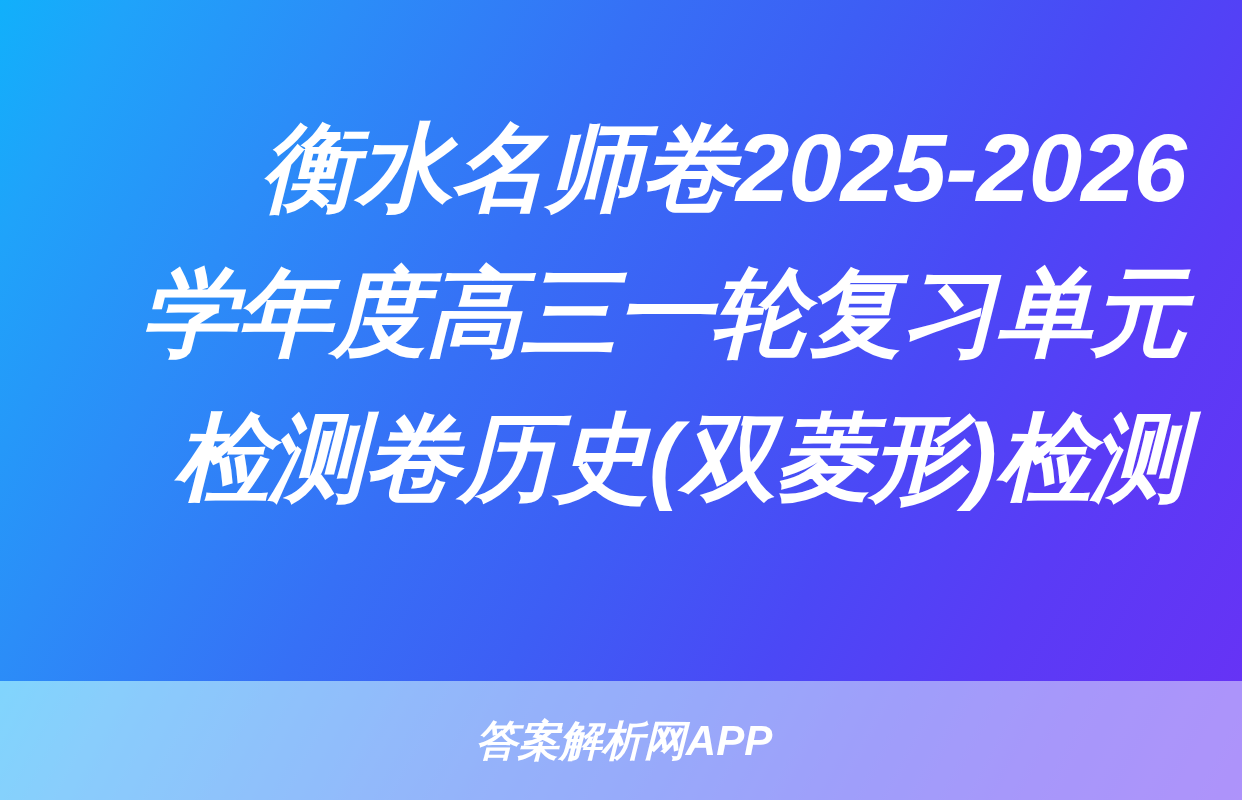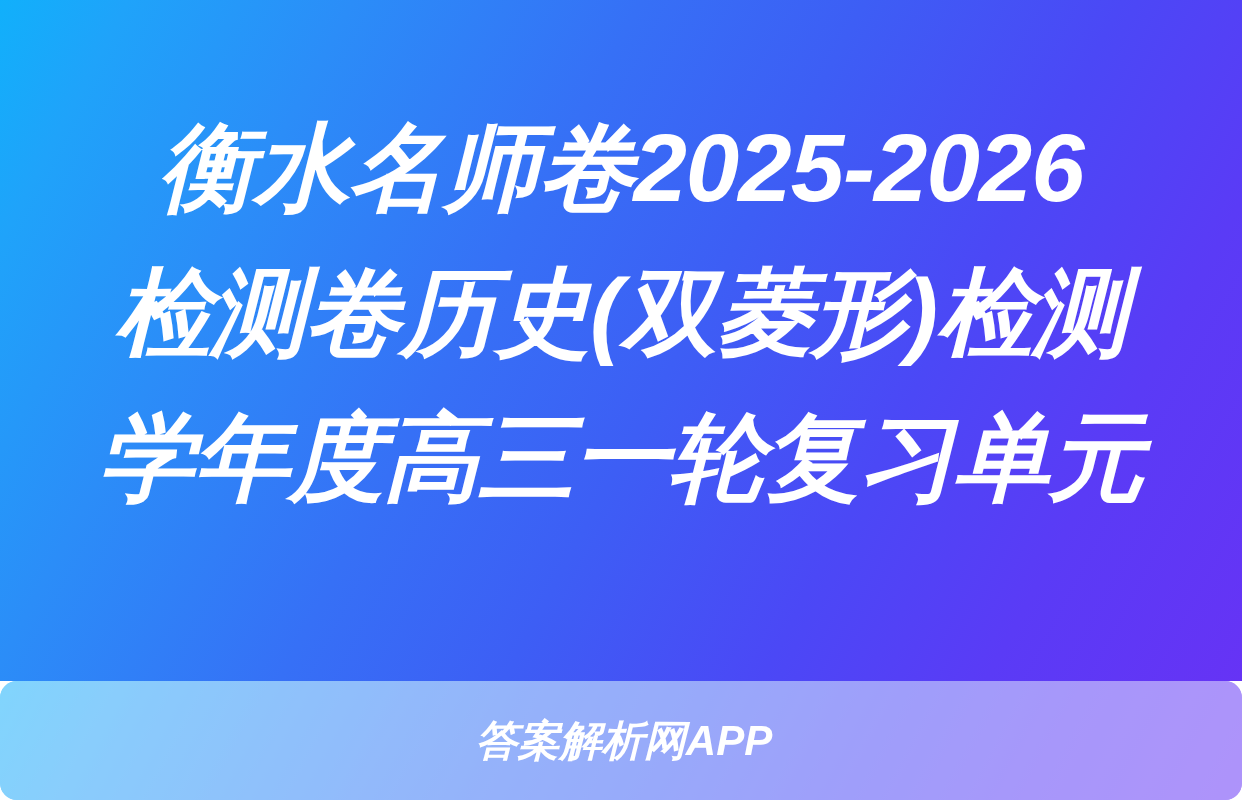--- a/index.html
+++ b/index.html
@@ -51,21 +51,20 @@
     background: linear-gradient(118deg,
         #11b0fb 0%,
         #1fa3fa 8%,
         #2b8df8 22%,
         #3670f6 40%,
         #3d5ef5 54%,
         #4b48f6 70%,
         #5a3bf6 84%,
         #6633f5 100%);
     overflow: hidden;
-    border-radius: 17px;
   }
   #footer::before {
     content: "";
     position: absolute;
     inset: 0;
     background: rgba(255,255,255,0.47);
   }
 
   
   #title-block {
@@ -82,20 +81,21 @@
     display: block;
     color: #ffffff;
     font-family: "Liberation Sans", "DejaVu Sans", sans-serif;
     font-size: 96px;
     font-weight: 700;
     font-style: italic;
     line-height: 145px;
     letter-spacing: -1px;
     white-space: nowrap;
     text-rendering: geometricPrecision;
+    text-align: right;
   }
 
   
   #brand {
     position: relative;
     z-index: 2;
     width: 100%;
     height: 119px;
     display: flex;
     align-items: center;
@@ -115,22 +115,22 @@
 </style>
 </head>
 <body>
 
 <div id="card">
 
   <div id="hero">
 
     <div id="title-block">
       <span class="title-line">衡水名师卷2025-2026</span>
+      <span class="title-line">学年度高三一轮复习单元</span>
       <span class="title-line">检测卷历史(双菱形)检测</span>
-      <span class="title-line">学年度高三一轮复习单元</span>
     </div>
 
   </div>
 
   <div id="footer">
     <div id="brand">
       <span id="brand-text">答案解析网APP</span>
     </div>
   </div>
 

